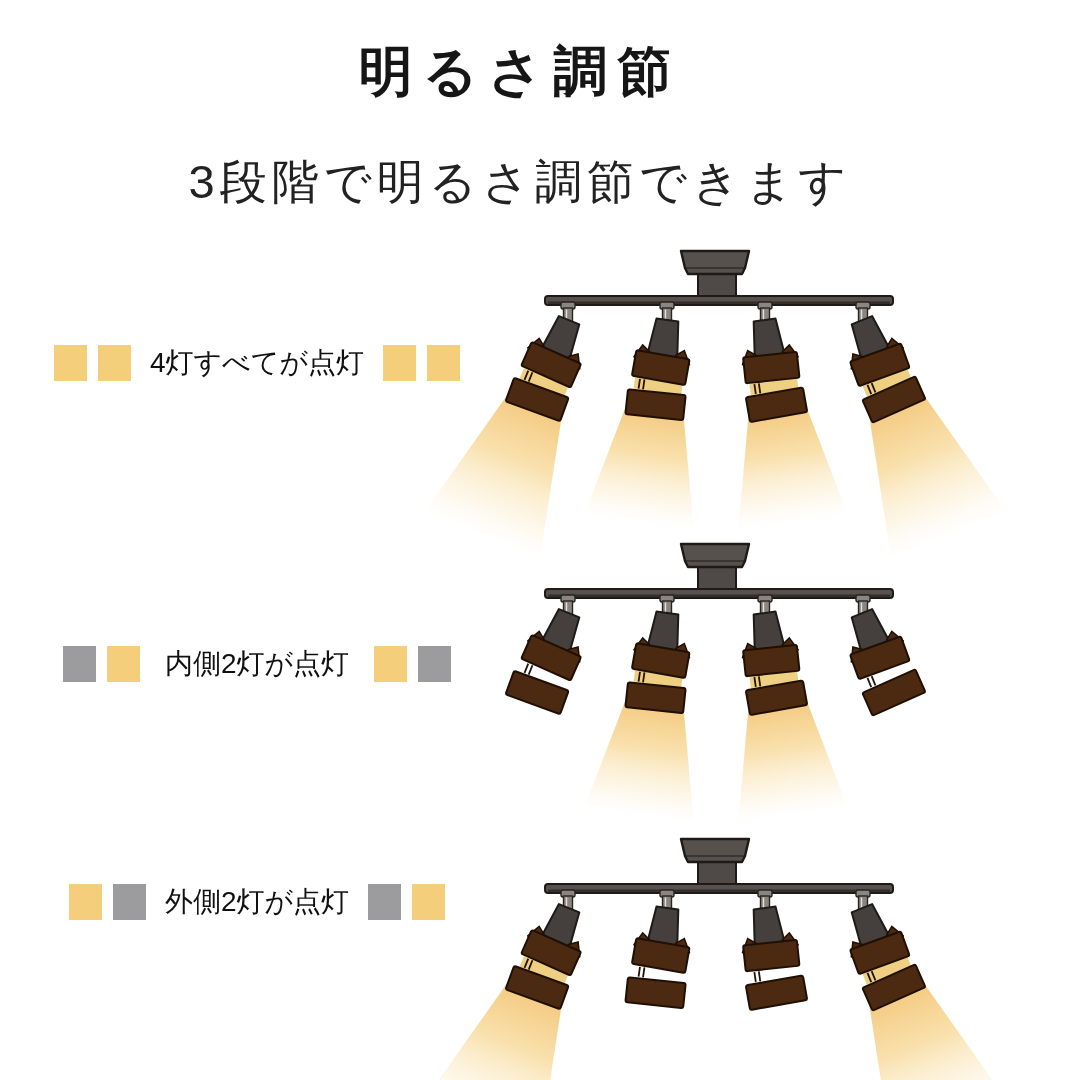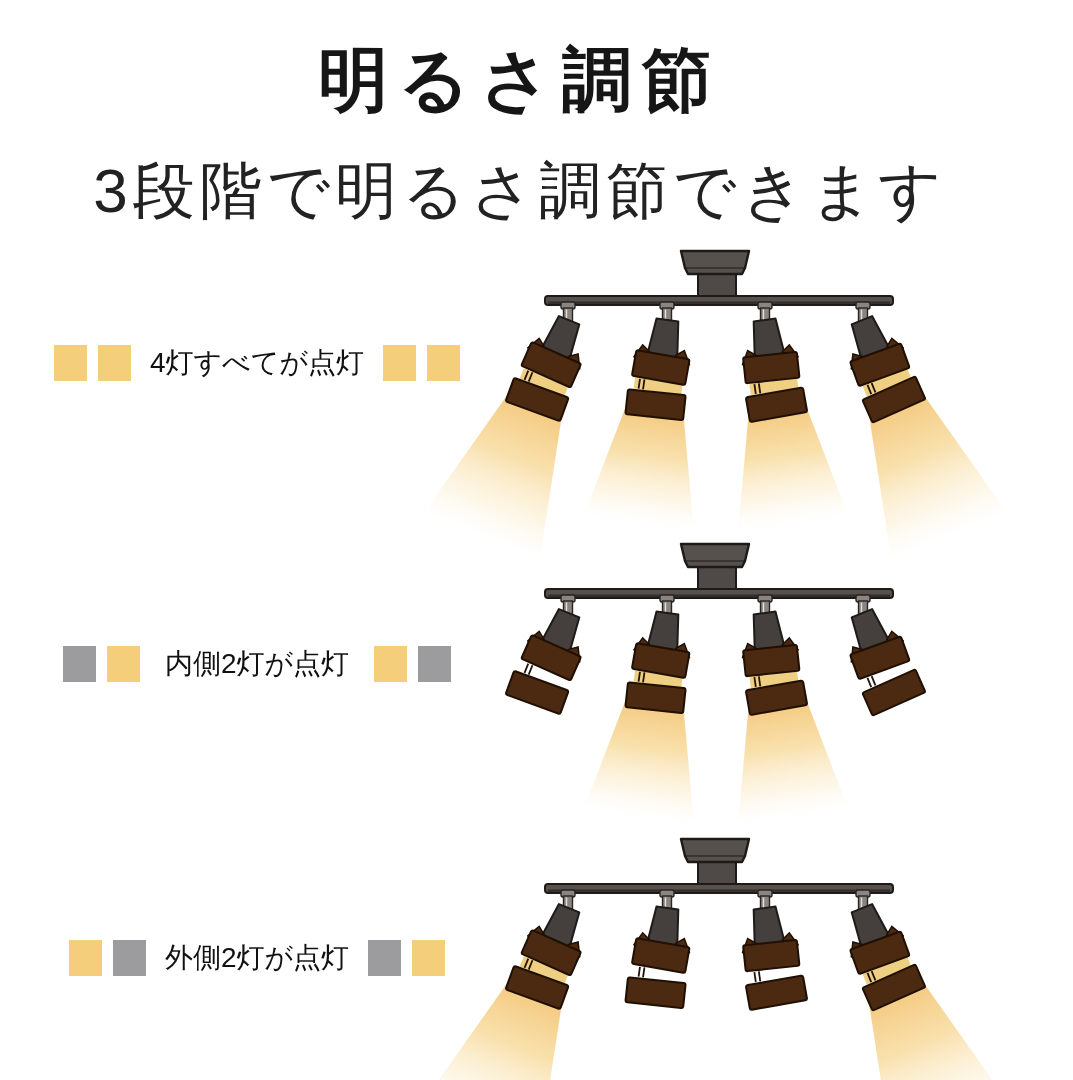--- a/index.html
+++ b/index.html
@@ -6,37 +6,37 @@
   body{
     position:relative;
     width:1073px;height:1080px;
     overflow:hidden;
     background:#ffffff;
     font-family:"Liberation Sans","DejaVu Sans",sans-serif;
   }
   .page-title{
     position:absolute;top:42px;left:0;width:1040px;
     margin:0;text-align:center;
-    font-size:70px;font-weight:bold;letter-spacing:10px;
+    font-size:54px;font-weight:bold;letter-spacing:10px;
     color:#161616;line-height:1.1;
   }
   .page-subtitle{
     position:absolute;top:155px;left:0;width:1040px;
     margin:0;text-align:center;
-    font-size:62px;font-weight:normal;letter-spacing:5px;
+    font-size:47px;font-weight:normal;letter-spacing:5px;
     color:#222222;line-height:1.15;
   }
   .mode-label{
     position:absolute;left:0;width:514px;height:36px;
     display:flex;align-items:center;justify-content:center;
     gap:10px;
   }
   .row-1 .mode-label{top:345px;}
   .row-2 .mode-label{top:646px;gap:16px;}
-  .row-3 .mode-label{top:940px;}
+  .row-3 .mode-label{top:884px;}
   .squares{display:flex;gap:11px;}
   .sq{width:33px;height:36px;}
   .mode-text{
     font-size:28px;color:#111111;
     margin:0 9px;white-space:nowrap;line-height:36px;
   }
   .fixture{
     position:absolute;left:455px;width:560px;height:285px;
   }
   .row-1 .fixture{top:245px;}

